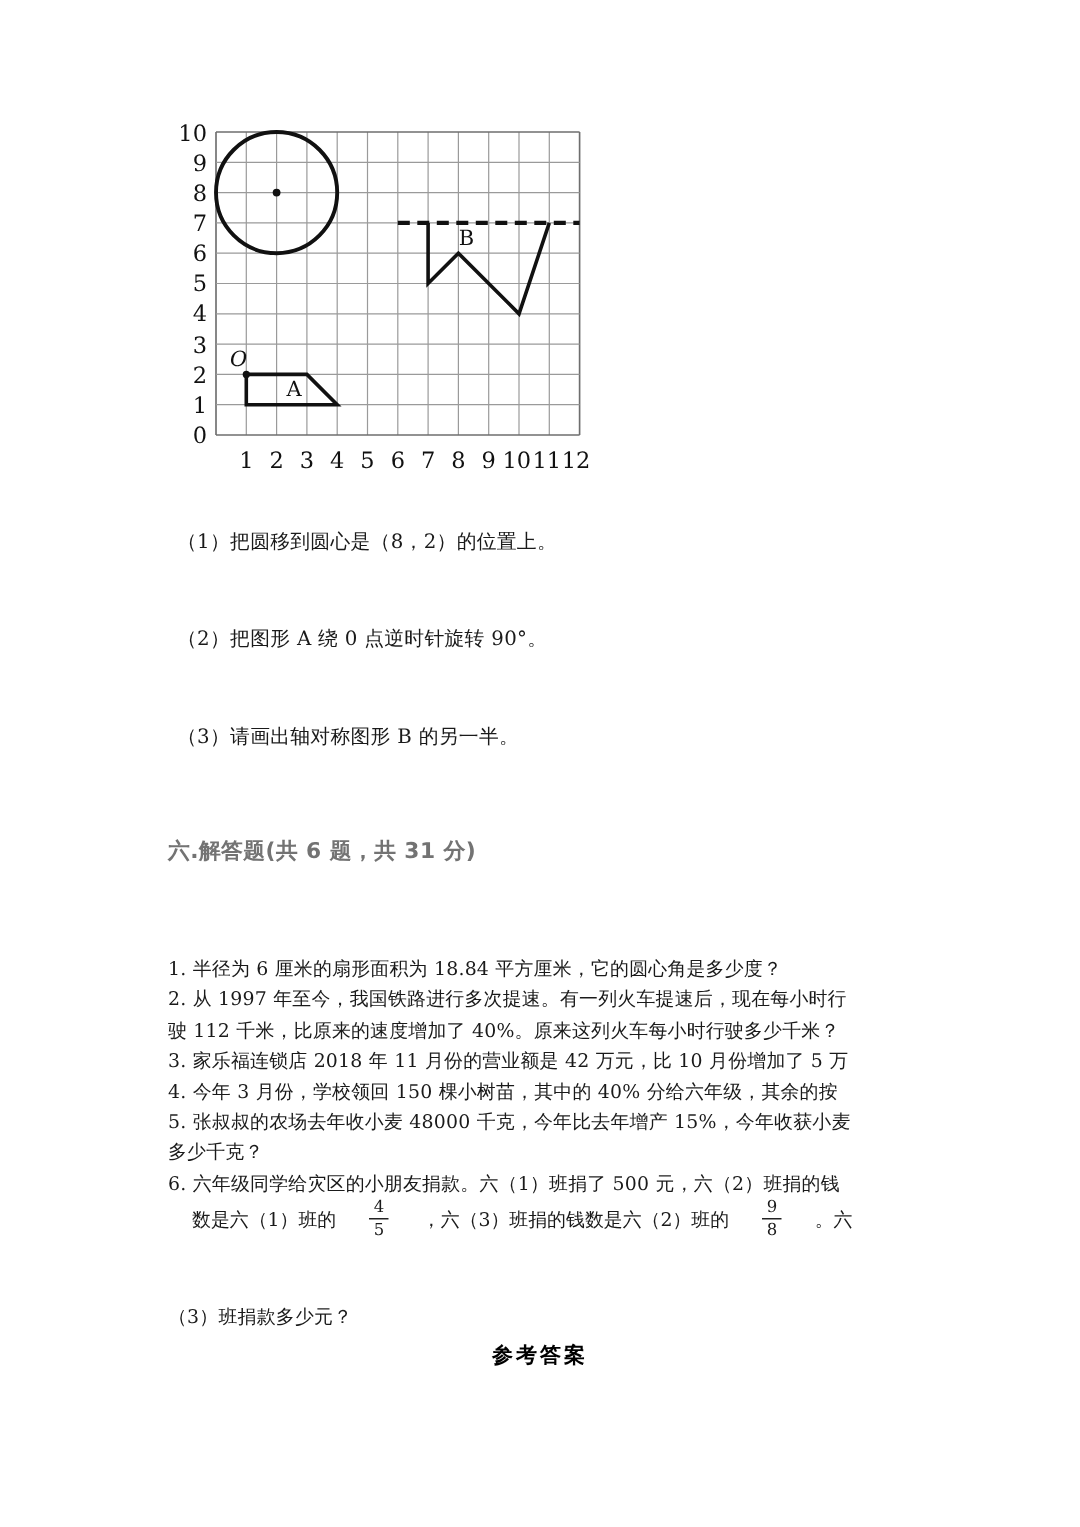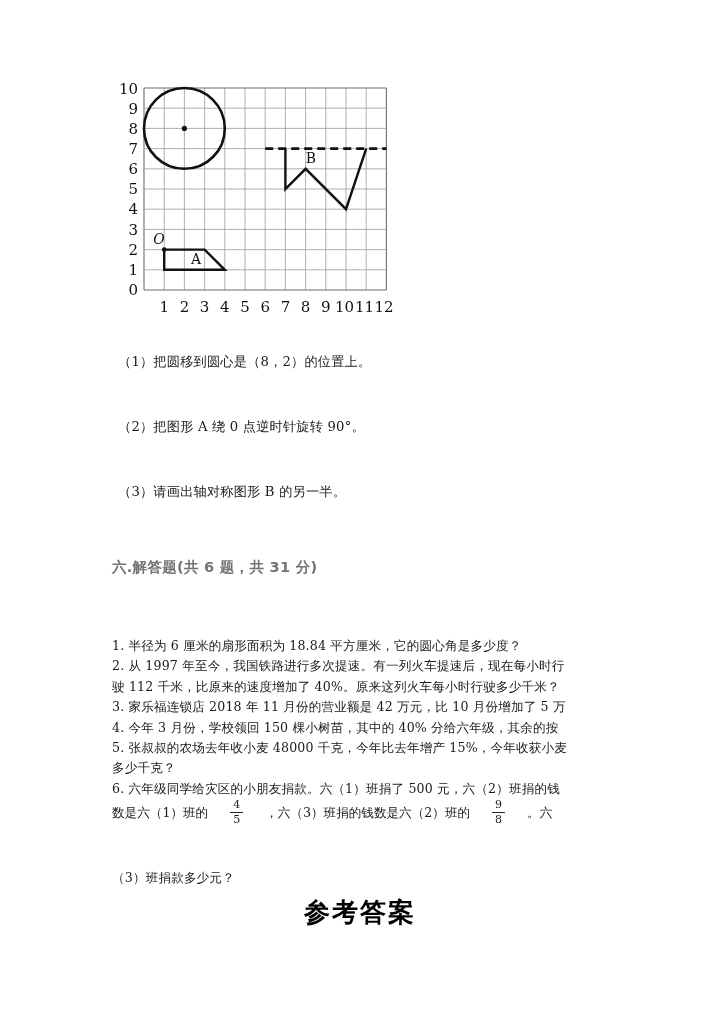--- a/index.html
+++ b/index.html
@@ -83,20 +83,21 @@
     top: 800px;
     width: 510px;
     font-size: 12.6px;
     line-height: 1.62;
   }
   .frac-line {
     display: flex;
     align-items: center;
     flex-wrap: nowrap;
     white-space: nowrap;
+    margin-left: 16px;
   }
   .frac {
     display: inline-flex;
     flex-direction: column;
     align-items: center;
     justify-content: center;
     vertical-align: middle;
     margin: 0 22px;
     font-size: 11px;
     line-height: 1.05;
@@ -120,21 +121,21 @@
 
   
   #answer-heading {
     position: absolute;
     left: 0;
     top: 895px;
     width: 720px;
     text-align: center;
     font-family: "DejaVu Sans", "Liberation Sans", sans-serif;
     font-weight: bold;
-    font-size: 26px;
+    font-size: 14px;
     letter-spacing: 2px;
     color: #000;
   }
 </style>
 </head>
 <body>
 
 <div id="figure-block">
   <svg id="grid-svg" width="300" height="245" viewBox="0 0 300 245">
 

